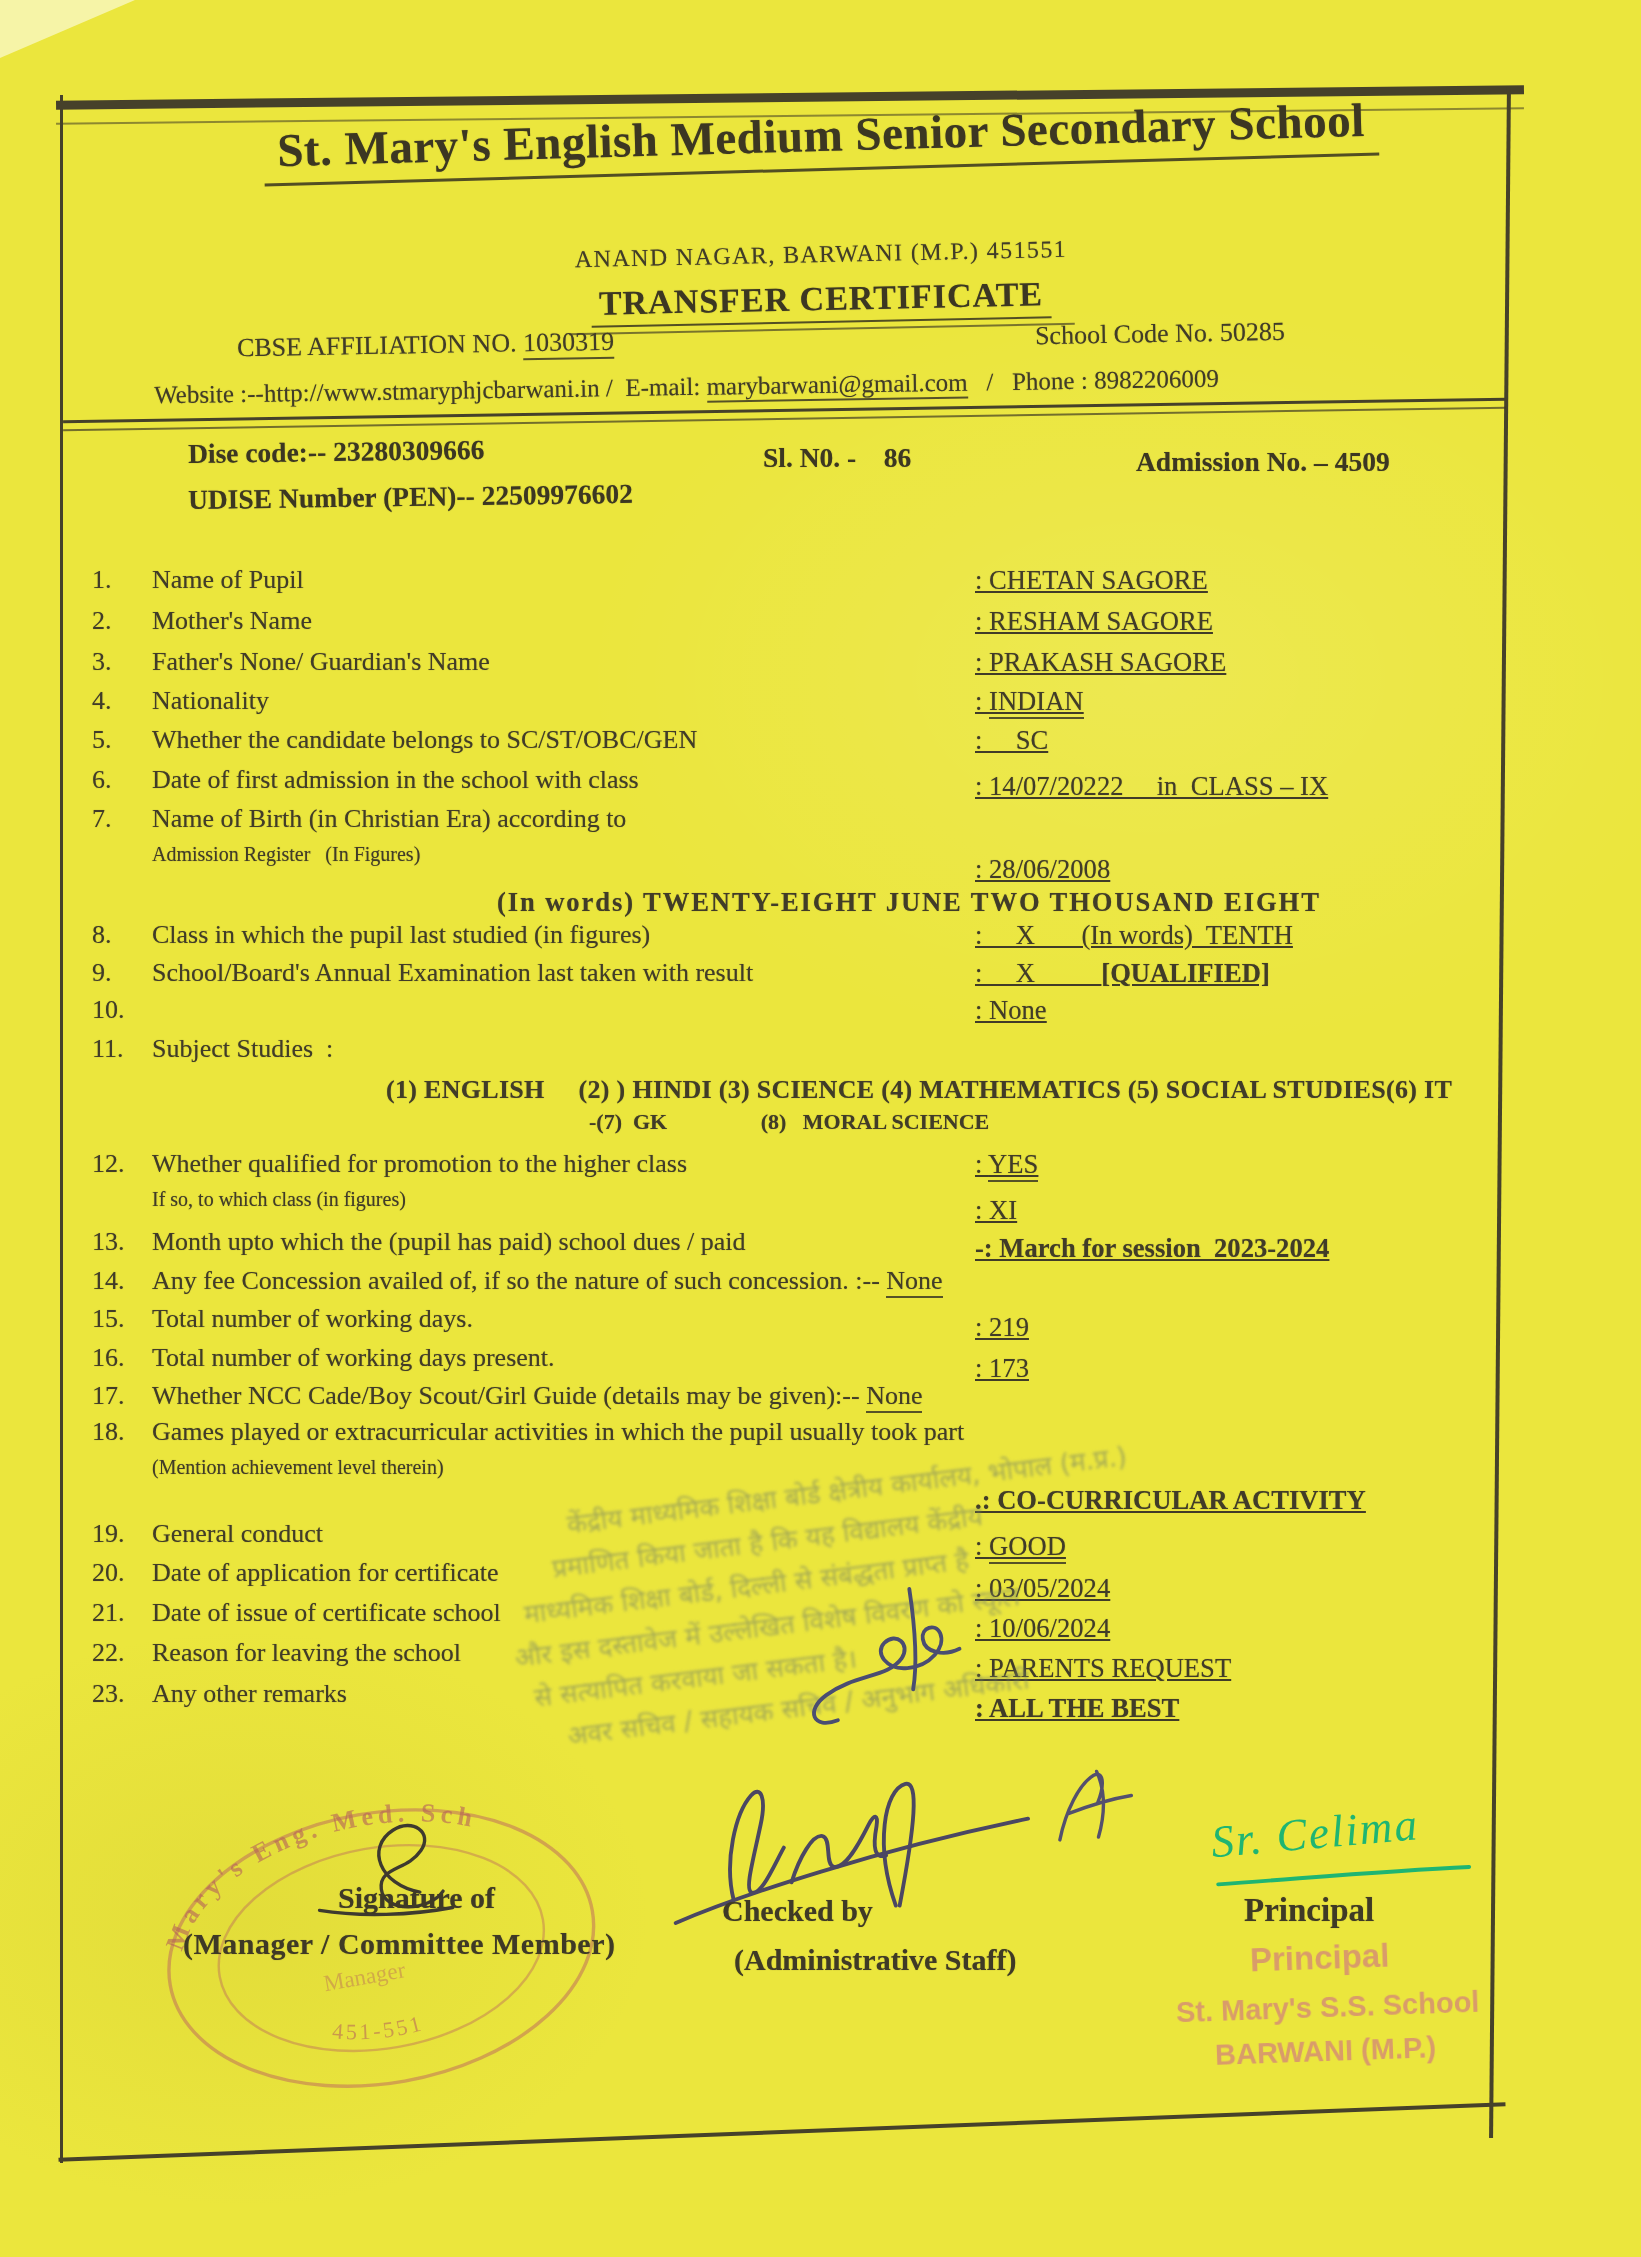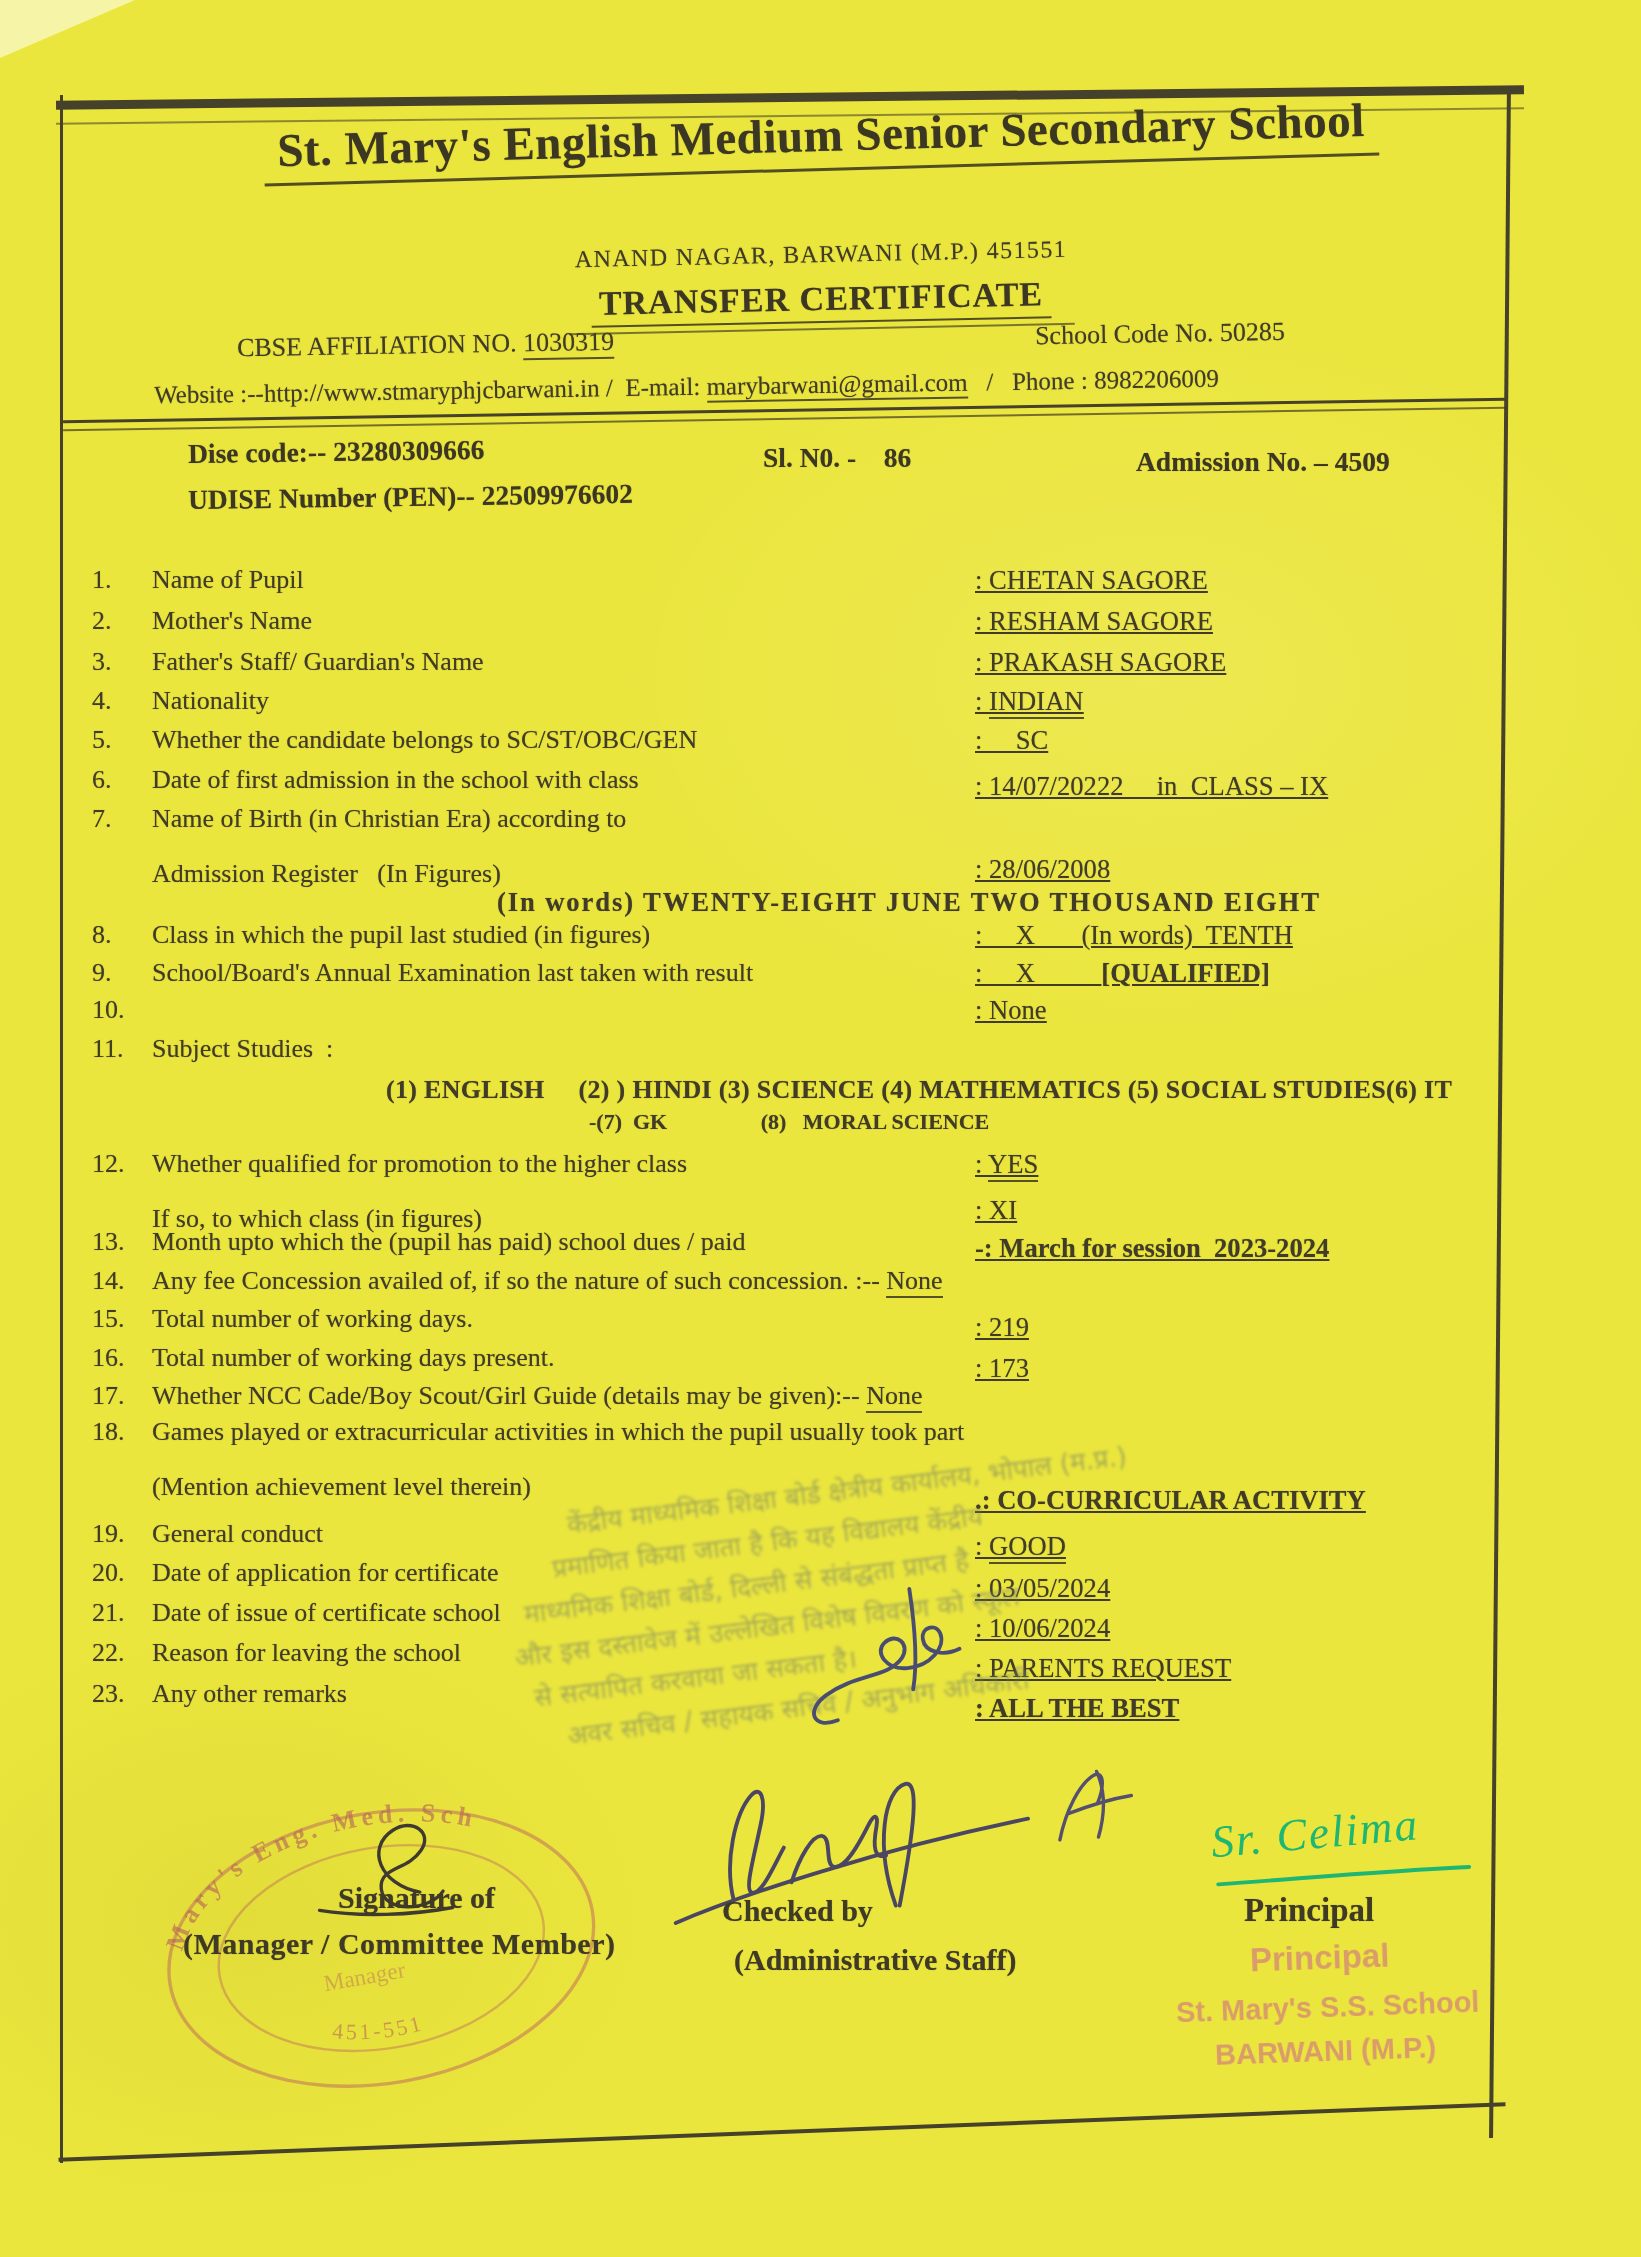--- a/index.html
+++ b/index.html
@@ -44,21 +44,21 @@
   
   .code{font-size:27.5px;font-weight:bold;white-space:pre;color:#3c3722;}
   #dise{left:188px;top:436px;transform:rotate(-0.8deg);}
   #slno{left:763px;top:442px;}
   #admno{left:1136px;top:446px;}
   #udise{left:188px;top:481px;transform:rotate(-0.8deg);}
   
   .row{position:absolute;left:63px;width:1458px;height:42px;}
   .num{position:absolute;left:29px;top:0;font-size:26px;}
   .lbl{position:absolute;left:89px;top:0;font-size:26px;white-space:pre;}
-  .lbl2{position:absolute;left:89px;top:55px;font-size:26px;white-space:pre;}
+  .lbl2{position:absolute;left:89px;top:39px;font-size:20px;white-space:pre;}
   .val{position:absolute;left:912px;top:0;font-size:26.6px;white-space:pre;text-decoration:underline;}
   .words-line{position:absolute;left:434px;top:83px;font-size:26.6px;letter-spacing:1.9px;white-space:pre;font-weight:bold;}
   .subj1{position:absolute;left:323px;top:41px;font-size:26px;font-weight:bold;letter-spacing:0.3px;white-space:pre;}
   .subj2{position:absolute;left:526px;top:75px;font-size:22px;font-weight:bold;white-space:pre;}
   
   #watermark{left:497px;top:1512px;transform:rotate(-7deg);transform-origin:left top;
     font-family:"DejaVu Sans", sans-serif;font-size:26px;line-height:42px;
     color:rgba(118,130,98,0.6);filter:blur(1.4px);white-space:nowrap;}
   #watermark .w0{margin-left:68px;} #watermark .w1{margin-left:48px;}
   #watermark .w2{margin-left:14.5px;} #watermark .w3{margin-left:0px;}
@@ -106,21 +106,21 @@
   <span class="lbl">Name of Pupil</span>
   <span class="val">: CHETAN SAGORE</span>
 </div>
 <div class="row ink" style="top:606px">
   <span class="num">2.</span>
   <span class="lbl">Mother's Name</span>
   <span class="val">: RESHAM SAGORE</span>
 </div>
 <div class="row ink" style="top:647px">
   <span class="num">3.</span>
-  <span class="lbl">Father's Staff/ Guardian's Name</span>
+  <span class="lbl">Father's None/ Guardian's Name</span>
   <span class="val">: PRAKASH SAGORE</span>
 </div>
 <div class="row ink" style="top:686px">
   <span class="num">4.</span>
   <span class="lbl">Nationality</span>
   <span class="val"><span>: </span><span class="u">INDIAN</span></span>
 </div>
 <div class="row ink" style="top:725px">
   <span class="num">5.</span>
   <span class="lbl">Whether the candidate belongs to SC/ST/OBC/GEN</span>

